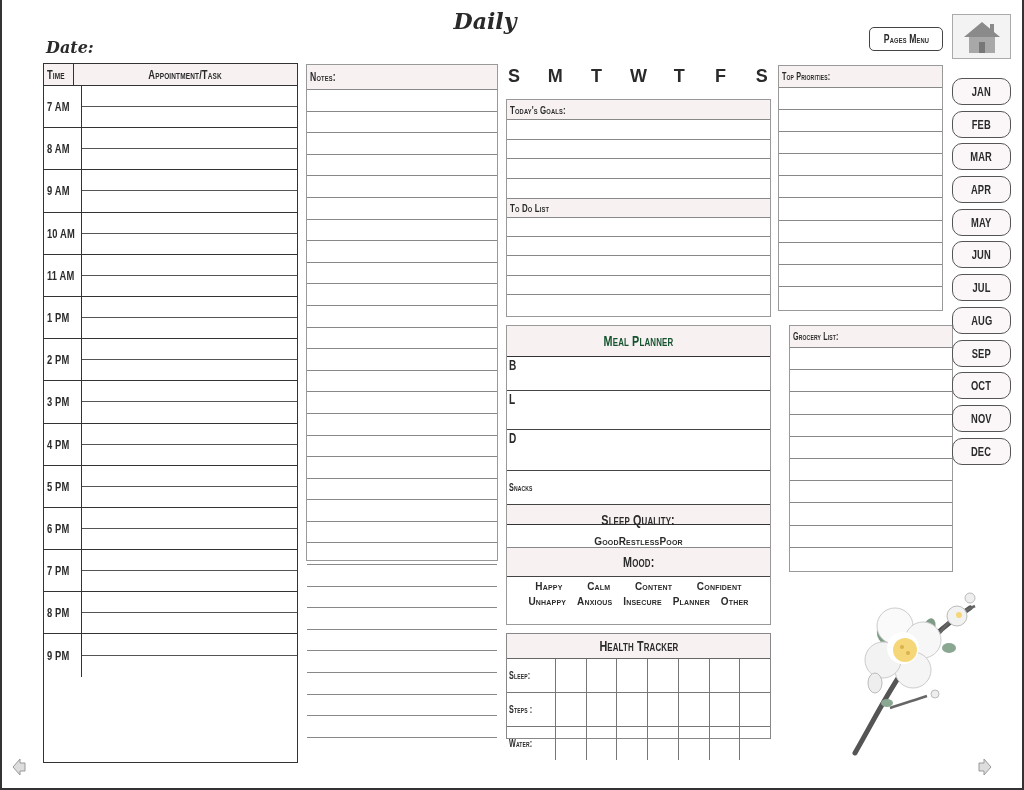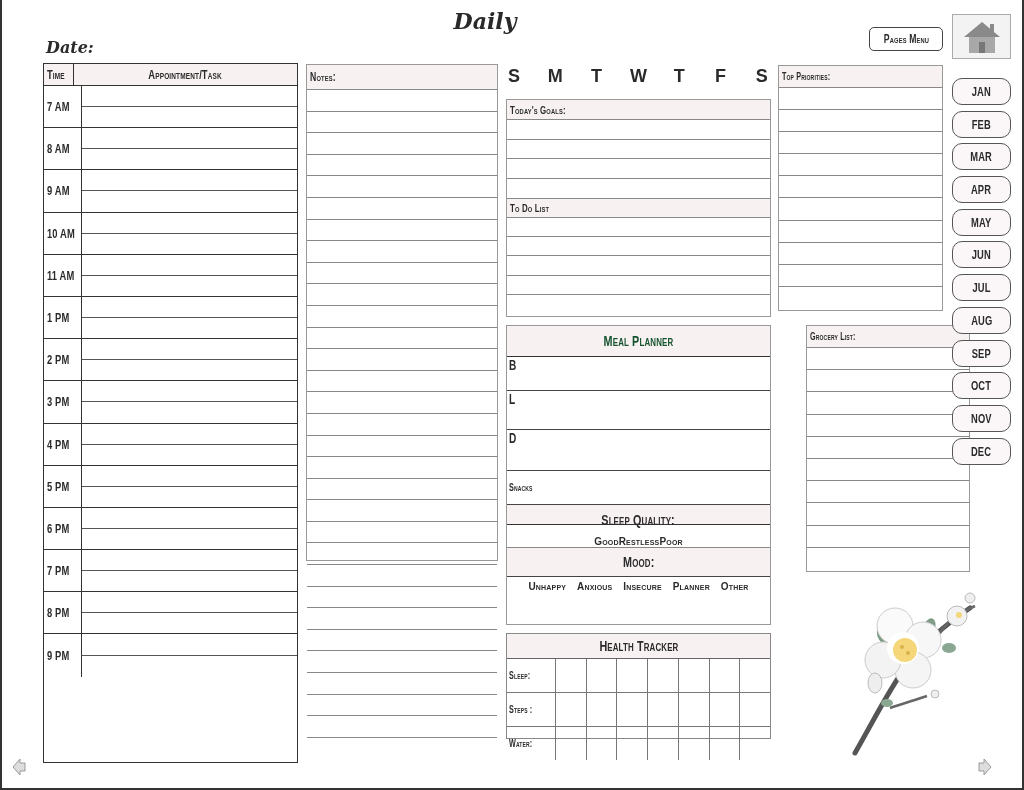--- a/index.html
+++ b/index.html
@@ -60,21 +60,21 @@
   .h-label { width: 49px; border-right: 1.5px solid #777; font-size: 10px; display: flex; align-items: center; padding-left: 2px; }
   .h-cell { flex: 1; border-right: 1.5px solid #777; }
   .h-cell:last-child { border-right: none; }
 
   
   .priorities { left: 778px; top: 65px; width: 165px; height: 246px; border: 1.5px solid #999; }
   .priorities .box-head { height: 22px; font-size: 10px; }
   .priorities .ln { height: 22.2px; }
 
   
-  .grocery { left: 806px; top: 325px; width: 164px; height: 247px; border: 1.5px solid #999; }
+  .grocery { left: 789px; top: 325px; width: 164px; height: 247px; border: 1.5px solid #999; }
   .grocery .box-head { height: 22px; font-size: 10px; }
   .grocery .ln { height: 22.2px; }
 
   
   .pages-menu { left: 869px; top: 27px; width: 74px; height: 24px; border: 1.5px solid #444; border-radius: 5px; font-size: 12px; display: flex; align-items: center; justify-content: center; background: #fff; }
   .home-btn { left: 952px; top: 14px; width: 59px; height: 45px; border: 1.5px solid #aaa; background: #f3f3f3; display: flex; align-items: center; justify-content: center; }
   .months { left: 952px; top: 78px; width: 59px; }
   .month-btn { height: 27px; margin-bottom: 5.7px; border: 1.5px solid #555; border-radius: 10px; background: #fbf7f8; font-size: 13px; display: flex; align-items: center; justify-content: center; }
 
   .arrow { width: 14px; height: 22px; }
@@ -305,20 +305,26 @@
       <span class="cond">Snacks</span>
     </div>
   <div class="sleep-head sc"><span class="condc">Sleep Quality:</span></div>
   <div class="sleep-opts sc" id="sleep-opts">
       <span>Good</span>
       <span>Restless</span>
       <span>Poor</span>
     </div>
   <div class="mood-head sc"><span class="condc">Mood:</span></div>
   <div class="mood-opts sc">
+    <div class="mood-line" id="mood-row1">
+        <span>Happy</span>
+        <span>Calm</span>
+        <span>Content</span>
+        <span>Confident</span>
+      </div>
     <div class="mood-line" id="mood-row2">
         <span>Unhappy</span>
         <span>Anxious</span>
         <span>Insecure</span>
         <span>Planner</span>
         <span>Other</span>
       </div>
   </div>
 </div>
 

